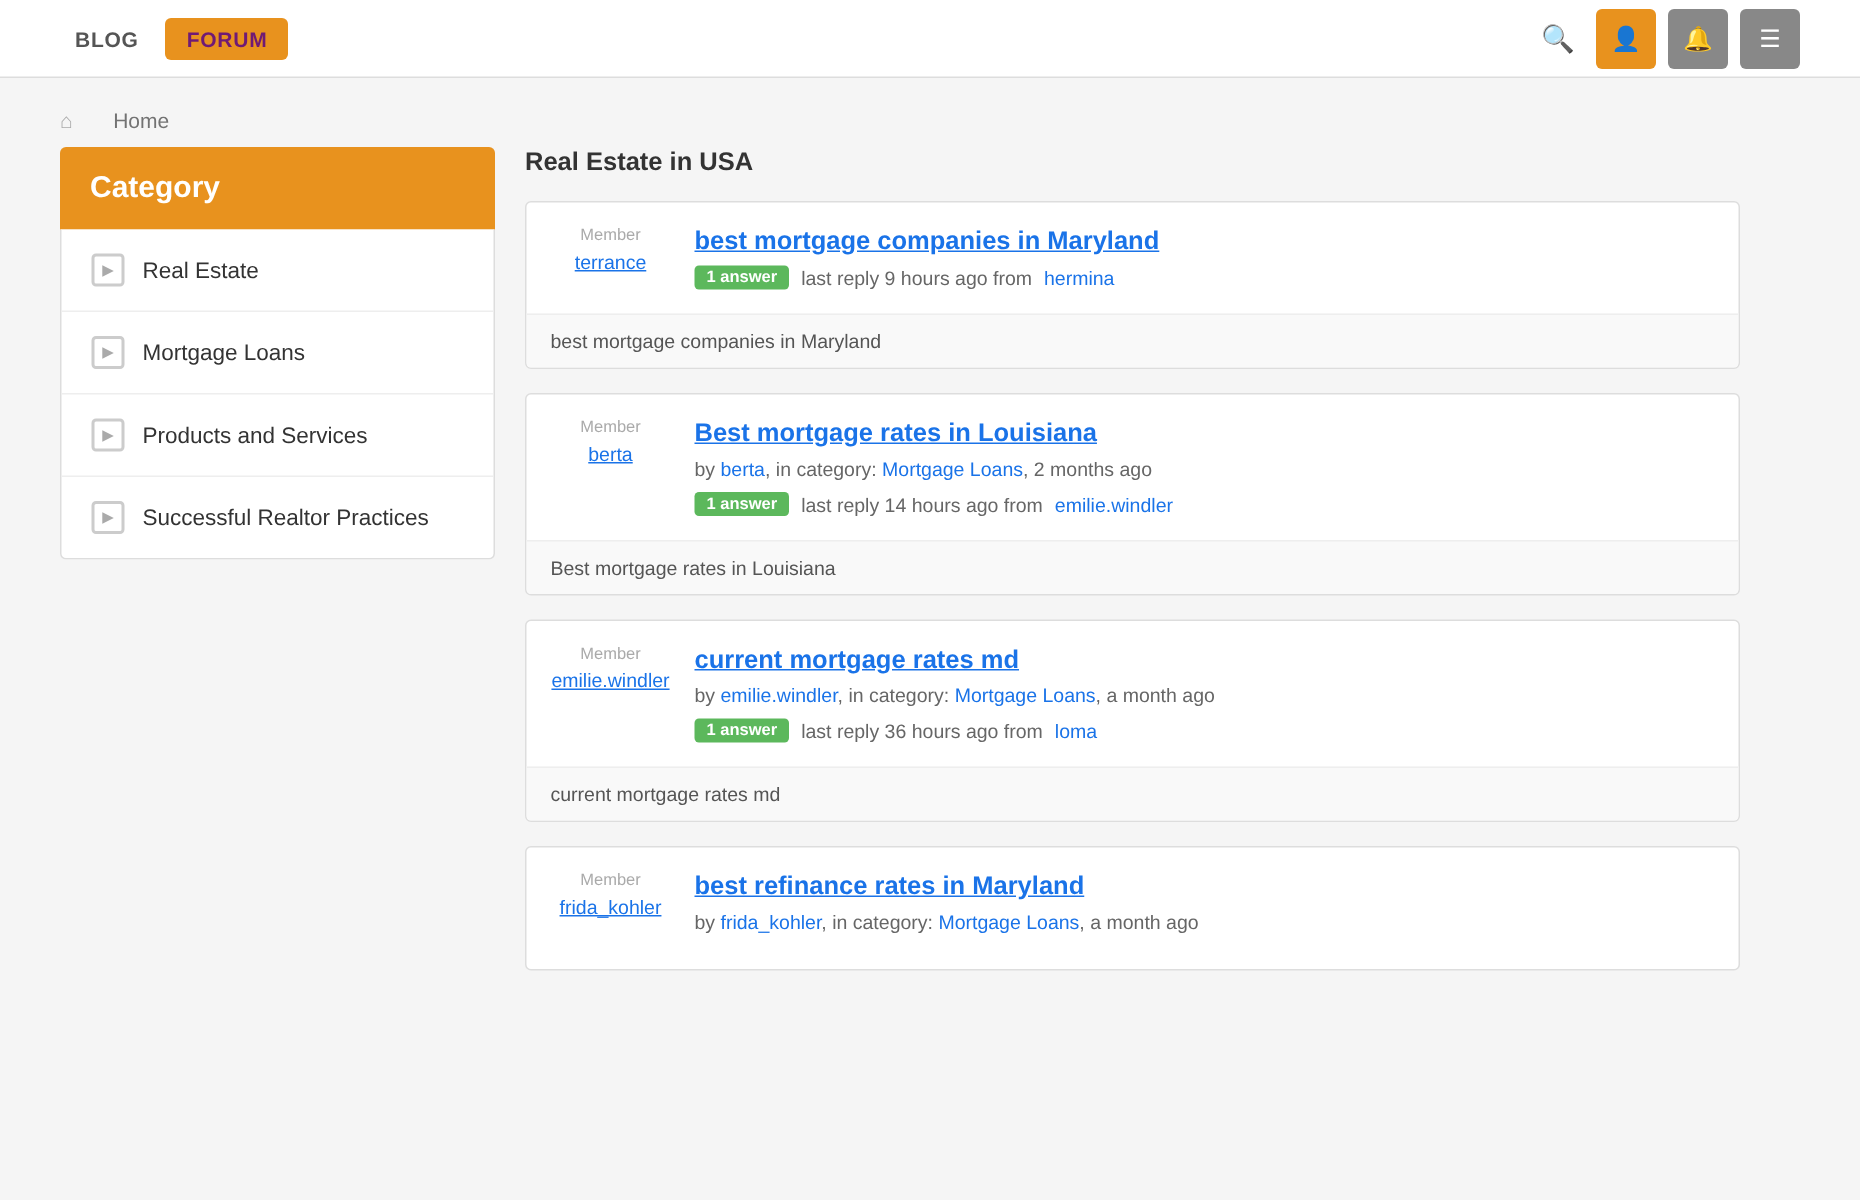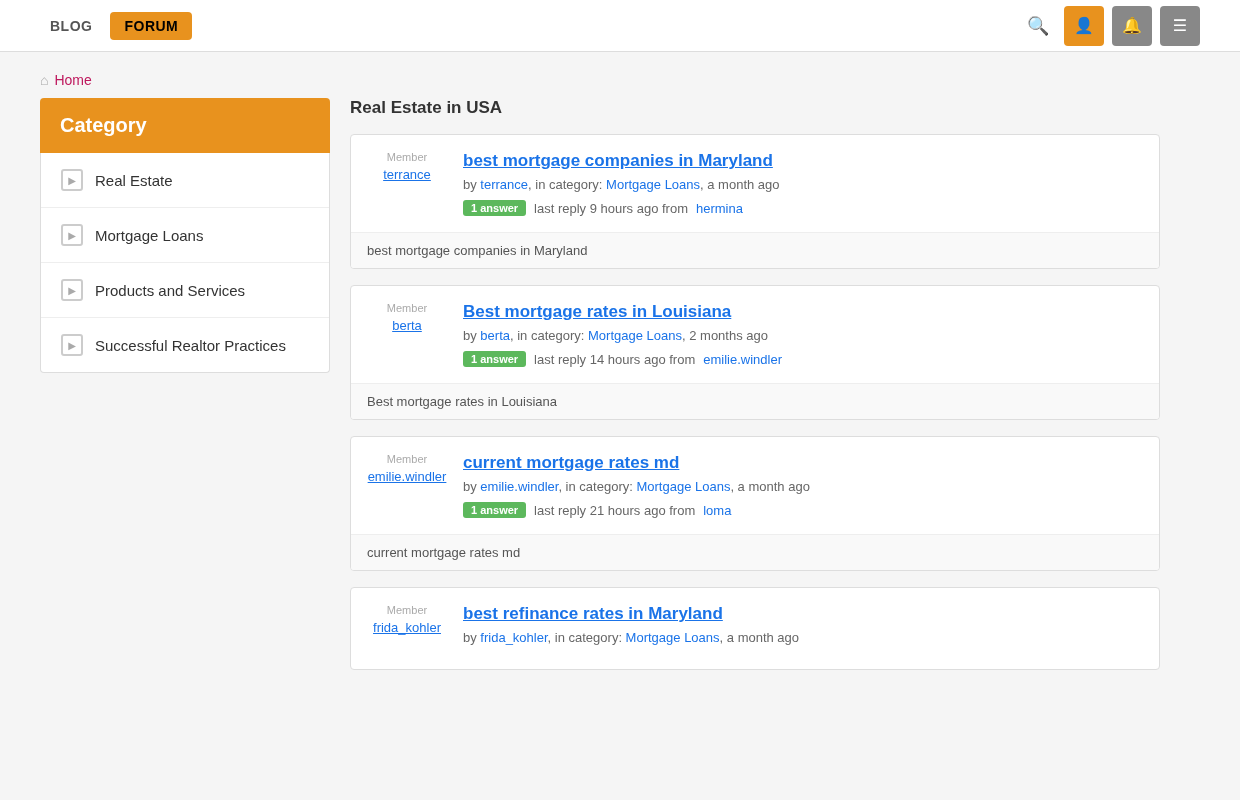--- a/index.html
+++ b/index.html
@@ -38,21 +38,21 @@
     .search-icon-btn {
       background: none; border: none; cursor: pointer;
       font-size: 18px; color: #555; padding: 6px;
     }
 
     
     .breadcrumb {
       padding: 20px 40px 10px;
       display: flex; align-items: center; gap: 6px;
     }
-    .breadcrumb a { color: #be185d; text-decoration: none; font-size: 14px; }
+    .breadcrumb a { color: #737373; text-decoration: none; font-size: 14px; margin-left: 21px; }
     .breadcrumb span { color: #999; font-size: 14px; }
 
     
     .main-layout {
       display: flex;
       padding: 0 40px 40px;
       gap: 20px;
       max-width: 1200px;
     }
 
@@ -152,21 +152,21 @@
       font-size: 13px;
       color: #555;
     }
   </style>
 </head>
 <body>
 
 <header class="header">
   <nav class="header-nav">
     <a class="nav-link" href="#">BLOG</a>
-    <a class="nav-link" href="#" style="background:#e8921e; color:#000000; border-radius:4px; padding:6px 14px;">FORUM</a>
+    <a class="nav-link" href="#" style="background:#e8921e; color:#701a75; border-radius:4px; padding:6px 14px;">FORUM</a>
   </nav>
   <div class="header-icons">
     <button class="search-icon-btn">🔍</button>
     <button class="icon-btn orange">👤</button>
     <button class="icon-btn gray">🔔</button>
     <button class="icon-btn gray">☰</button>
   </div>
 </header>
 
 <div class="breadcrumb">
@@ -203,23 +203,20 @@
     <h1 class="content-title">Real Estate in USA</h1>
 
   <div class="post-card">
       <div class="post-main">
         <div class="post-member">
           <div class="member-label">Member</div>
           <a class="member-name" href="#">terrance</a>
         </div>
         <div class="post-info">
           <a class="post-title" href="#">best mortgage companies in Maryland</a>
-          <div class="post-meta">
-            by <a href="#">terrance</a>, in category: <a href="#">Mortgage Loans</a>, a month ago
-          </div>
 
       <div class="post-reply-row">
         <span class="answer-badge">1 answer</span>
         <span>last reply 9 hours ago from</span>
         <a href="#">hermina</a>
       </div>
 
         </div>
       </div>
       <div class="post-preview">best mortgage companies in Maryland</div>
@@ -253,21 +250,21 @@
           <a class="member-name" href="#">emilie.windler</a>
         </div>
         <div class="post-info">
           <a class="post-title" href="#">current mortgage rates md</a>
           <div class="post-meta">
             by <a href="#">emilie.windler</a>, in category: <a href="#">Mortgage Loans</a>, a month ago
           </div>
 
       <div class="post-reply-row">
         <span class="answer-badge">1 answer</span>
-        <span>last reply 21 hours ago from</span>
+        <span>last reply 36 hours ago from</span>
         <a href="#">loma</a>
       </div>
 
         </div>
       </div>
       <div class="post-preview">current mortgage rates md</div>
     </div>
       <div class="post-card">
       <div class="post-main">
         <div class="post-member">

